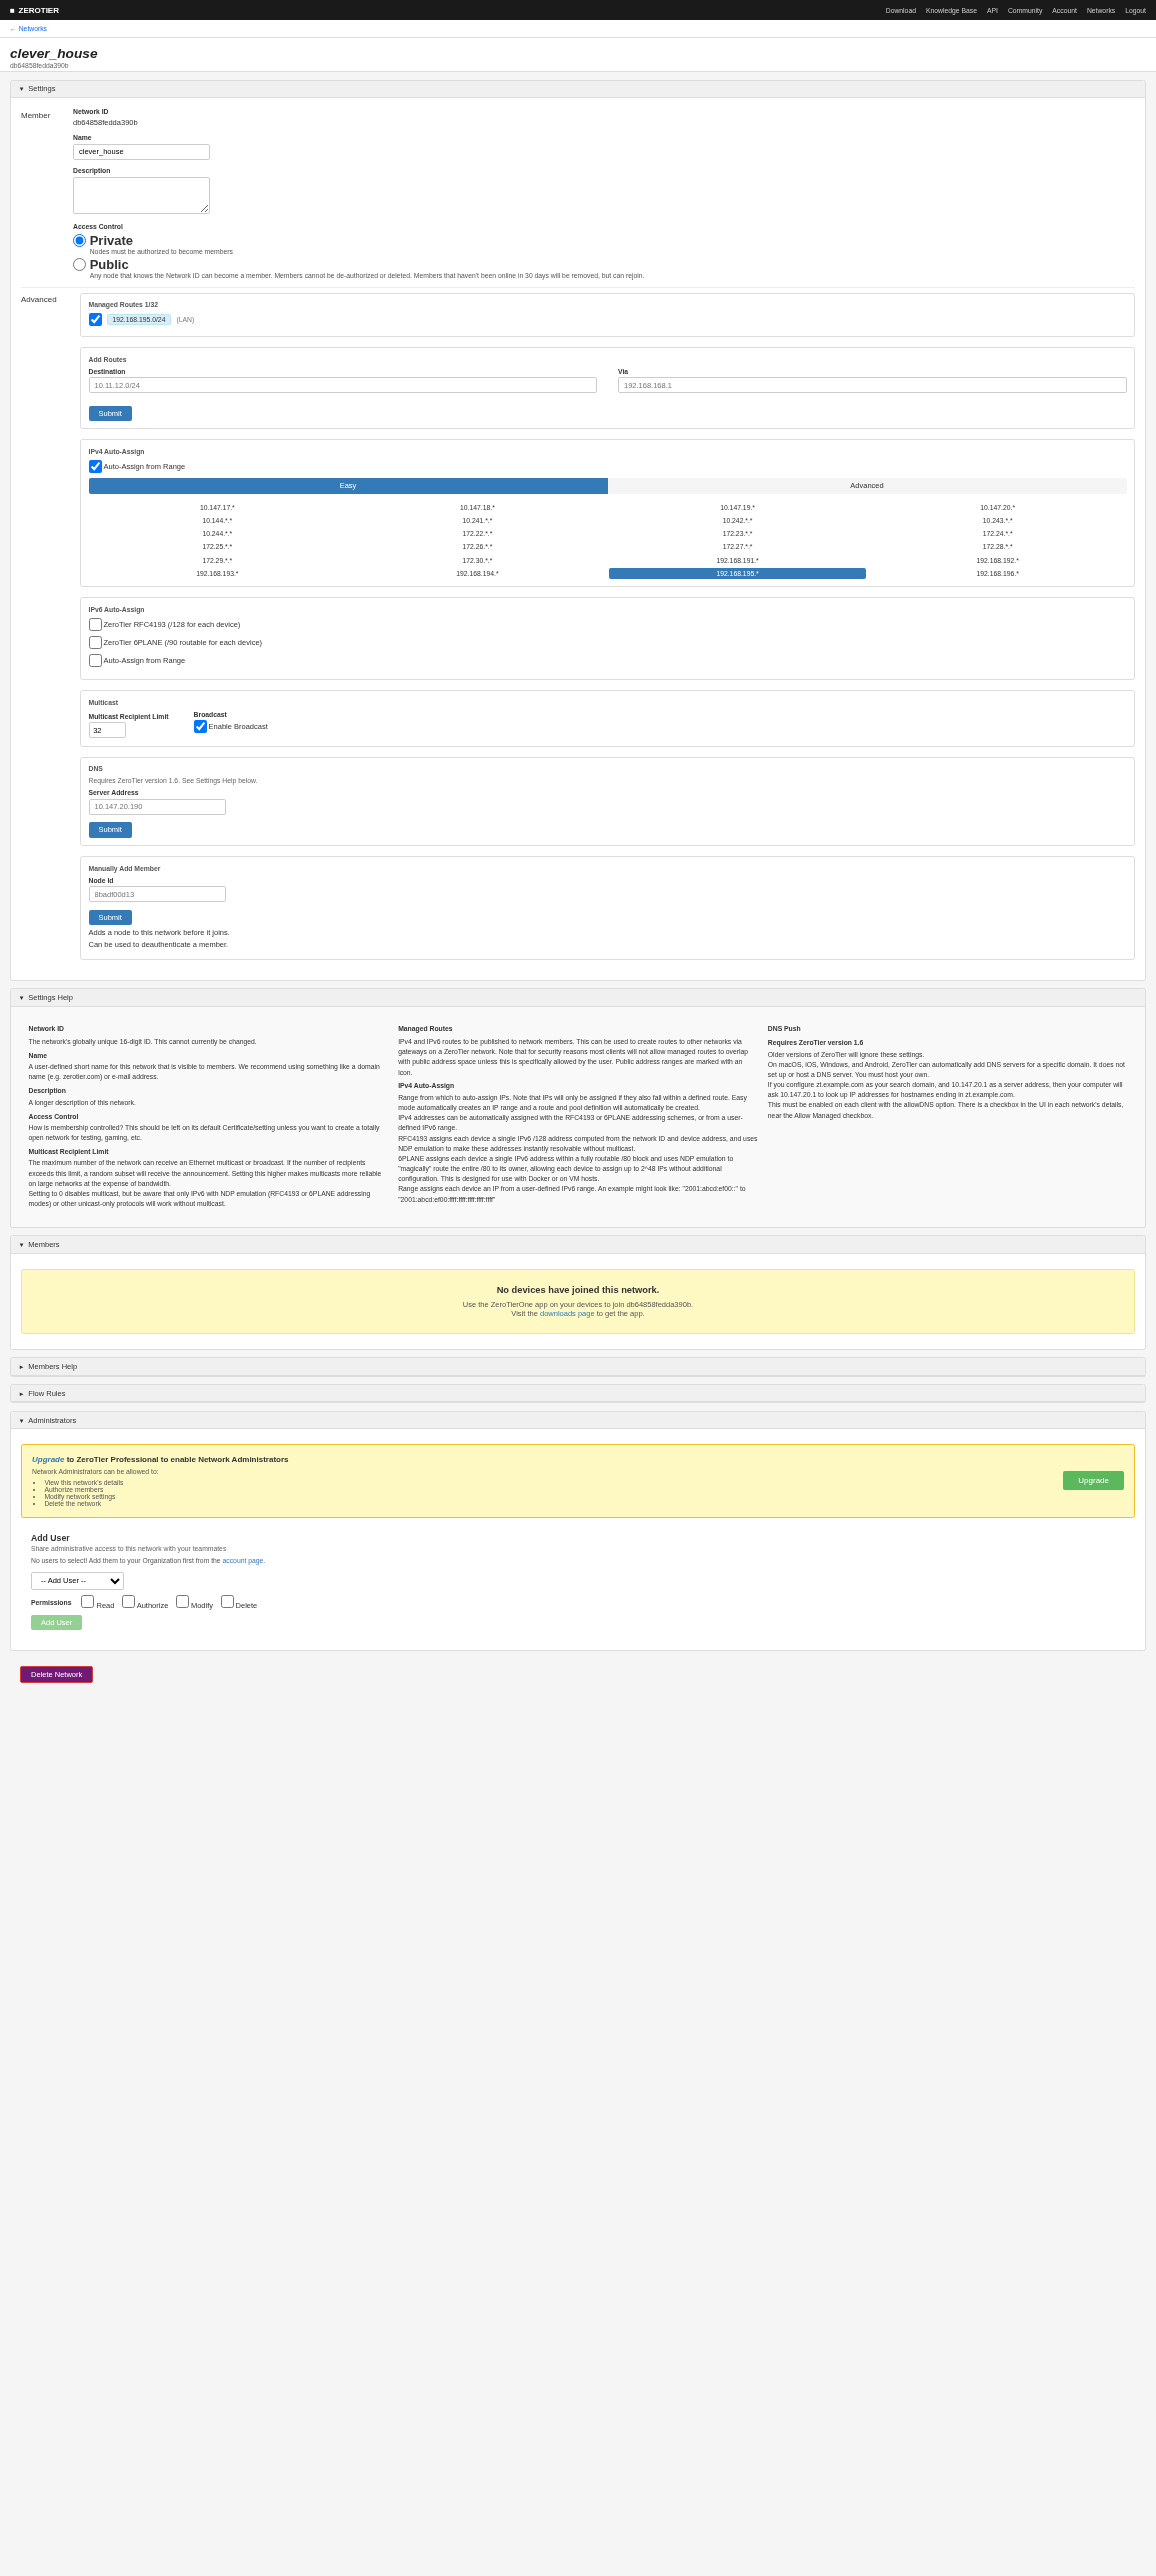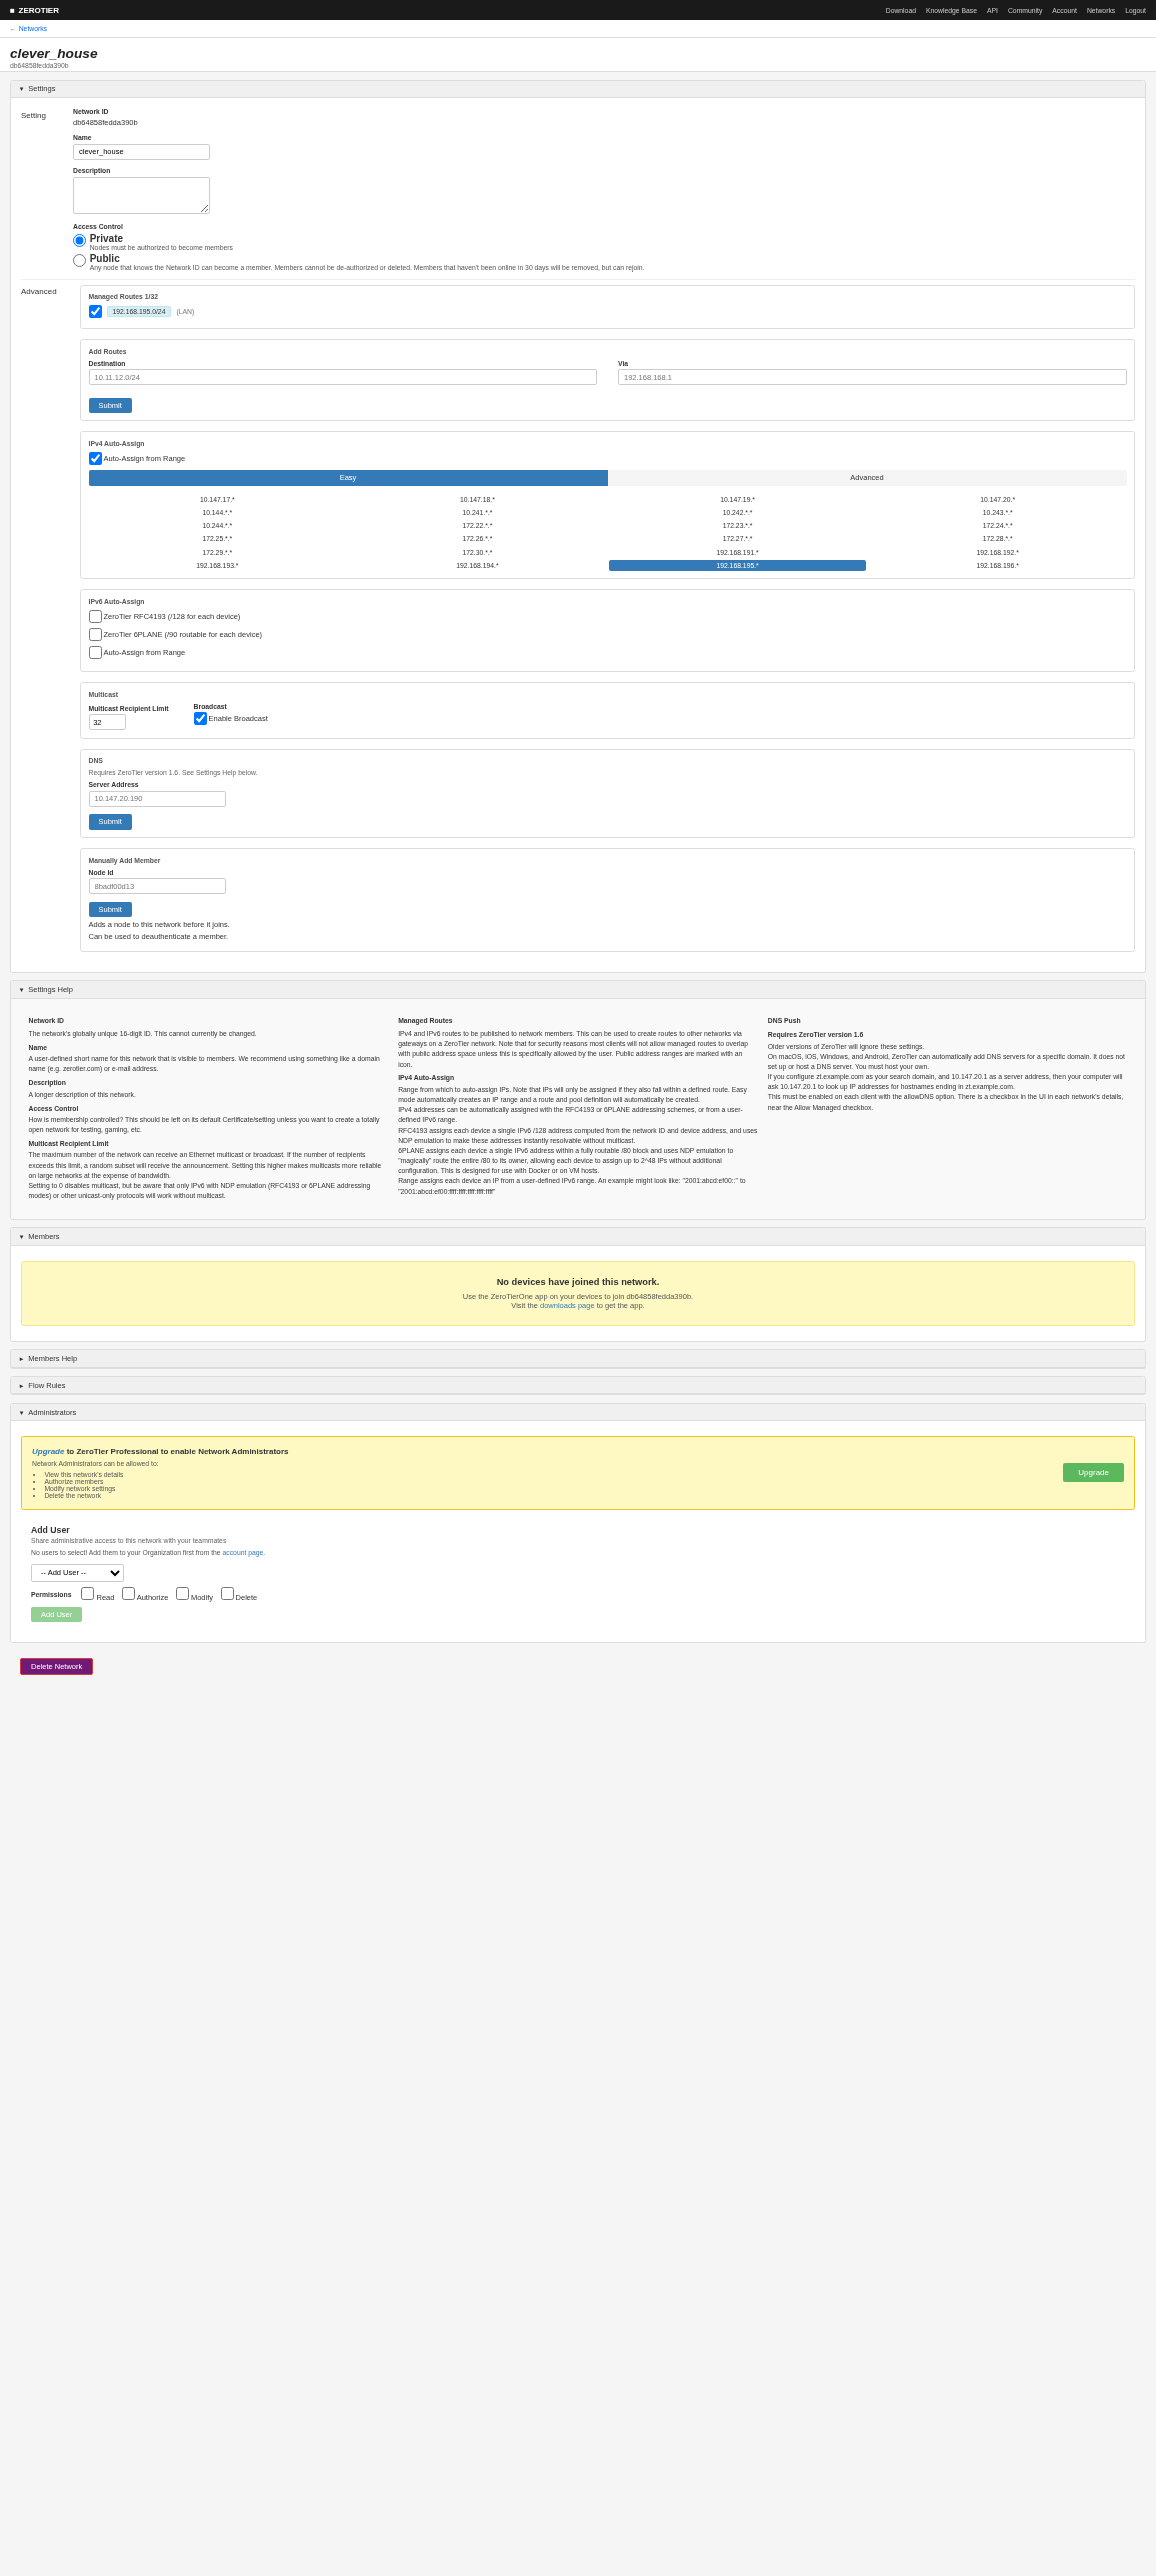--- a/index.html
+++ b/index.html
@@ -38,21 +38,21 @@
     .field-label { font-size: 6.8px; font-weight: 600; margin-bottom: 2.5px; color: #333; }
     .field-value { font-size: 7.5px; color: #333; margin-bottom: 2.5px; }
     .text-input { width: 100%; padding: 2.5px 5px; border: 0.6px solid #ccc; border-radius: 1.9px; font-size: 7.5px; background: #fff; }
     .textarea-input { width: 100%; padding: 2.5px 5px; border: 0.6px solid #ccc; border-radius: 1.9px; font-size: 7.5px; background: #fff; min-height: 37px; resize: vertical; }
     .small-input { max-width: 137px; }
     
     
     .access-control { margin-top: 5px; }
     .radio-item { display: flex; align-items: flex-start; gap: 3.7px; margin-bottom: 2.5px; }
     .radio-item input[type=radio] { margin-top: 1.2px; }
-    .radio-label { font-weight: 600; font-size: 10px; }
+    .radio-label { font-weight: 600; font-size: 13px; }
     .radio-desc { font-size: 6.8px; color: #555; }
 
     
     .advanced-layout { display: flex; gap: 15px; }
     .advanced-label { font-size: 8px; font-weight: 500; min-width: 44px; padding-top: 2.5px; }
     .advanced-content { flex: 1; }
 
     
     .subsection { border: 0.6px solid #ddd; border-radius: 2.5px; padding: 7.5px; margin-bottom: 10px; }
     .subsection-title { font-size: 6.8px; font-weight: 600; margin-bottom: 5px; color: #555; }
@@ -164,21 +164,21 @@
 <div class="main-content">
 
   <div class="section-card">
     <div class="section-header">
       <span class="toggle-icon">▼</span>
       <span>Settings</span>
     </div>
     <div class="section-body">
 
       <div class="basics-layout">
-        <div class="basics-label">Setting</div>
+        <div class="basics-label">Member</div>
         <div class="basics-content">
 
           <div class="field-group">
             <div class="field-label">Network ID</div>
             <div class="field-value">db64858fedda390b</div>
           </div>
 
           <div class="field-group">
             <div class="field-label">Name</div>
             <input class="text-input small-input" type="text" value="clever_house" style="">

